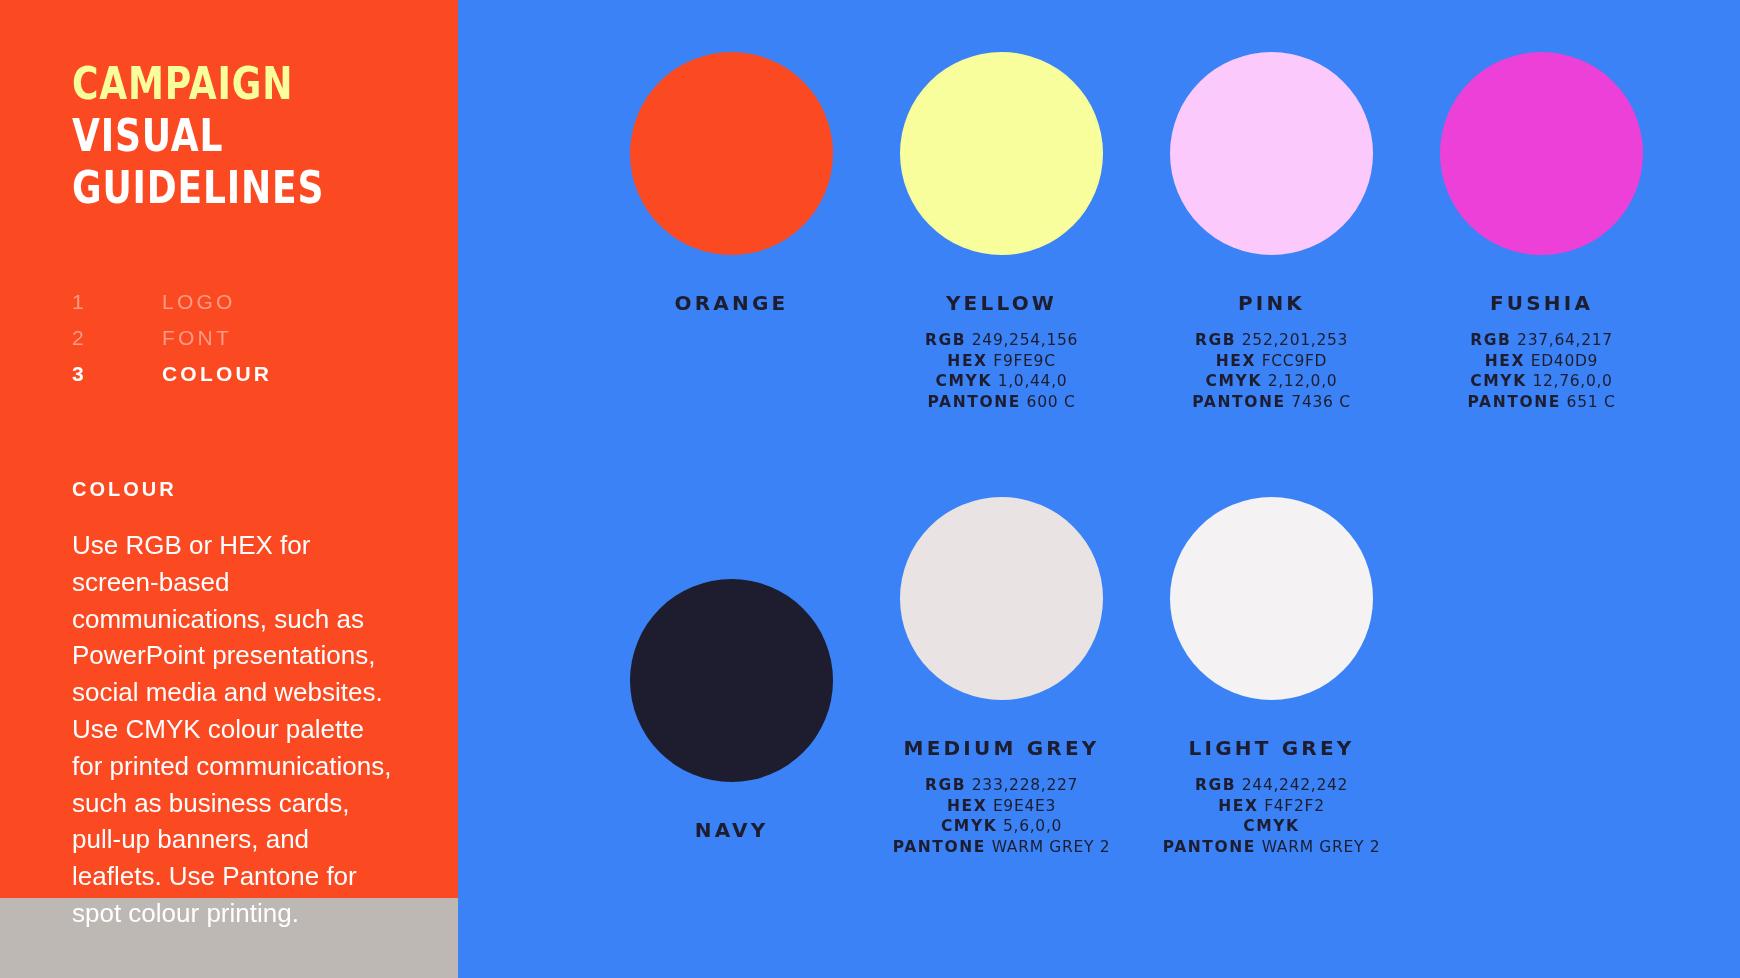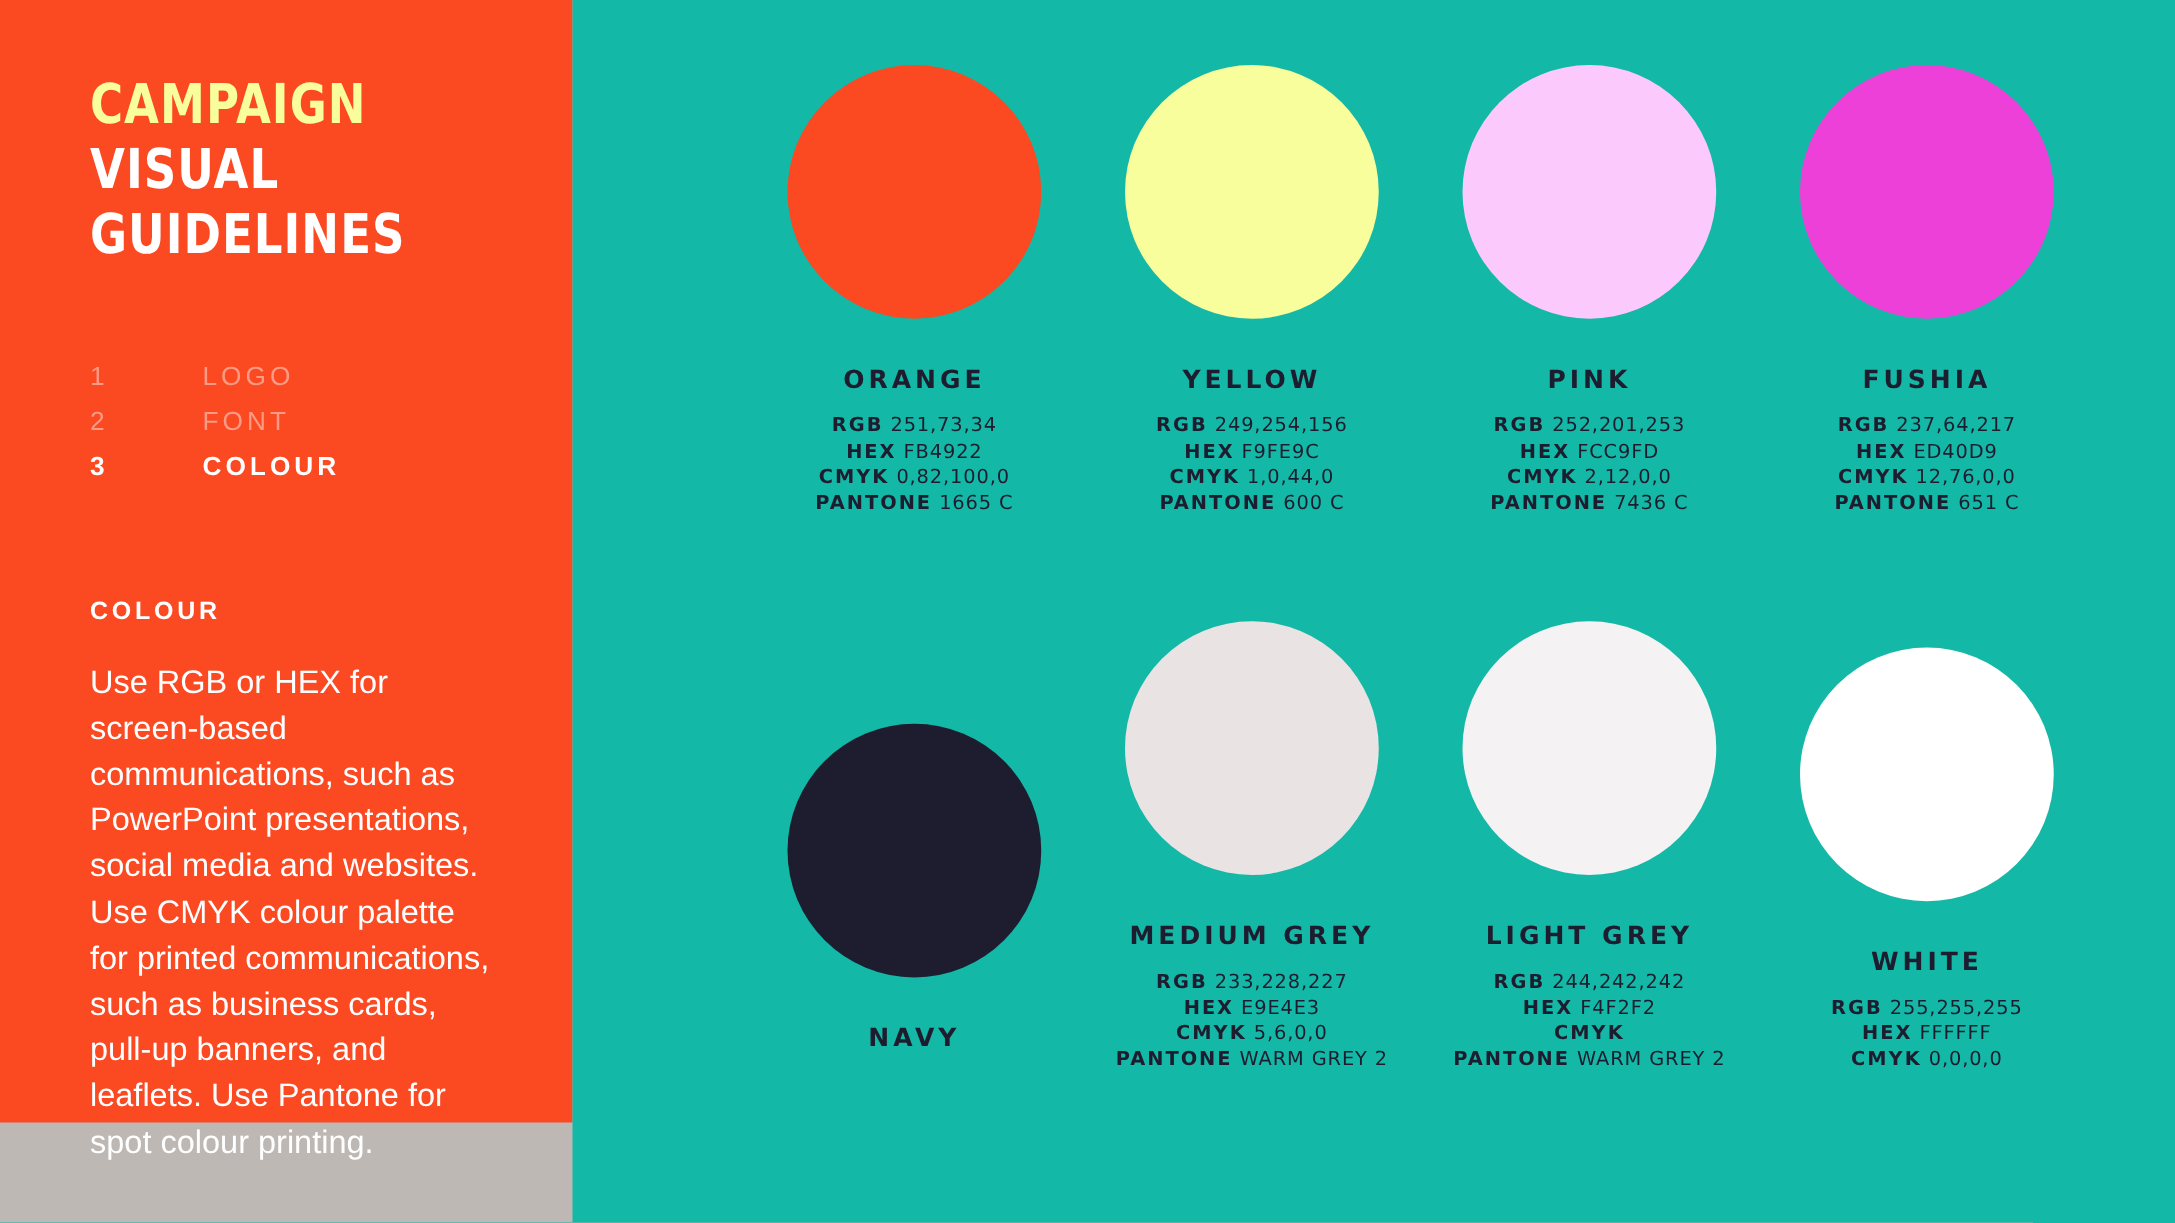--- a/index.html
+++ b/index.html
@@ -59,21 +59,21 @@
     font-size:26px;
     line-height:36.8px;
     color:#FFFFFF;
     max-width:336px;
   }
 
   
   .main {
     flex:1 1 auto;
     position:relative;
-    background:#14b8a6;
+    background:#3b82f6;
     padding:52px 0 0 0;
   }
   .swatch-row {
     display:flex;
     padding-left:136px;
     padding-right:40px;
   }
   .swatch-row.row2 { margin-top:85px;align-items:flex-end; }
   .swatch {
     width:275px;
@@ -141,26 +141,20 @@
     </div>
 
   </aside>
 
   <main class="main">
 
     <div class="swatch-row row1">
         <div class="swatch">
           <div class="circle" style="background: rgb(251, 73, 34);"></div>
           <div class="sw-name">ORANGE</div>
-          <div class="sw-lines">
-            <div class="sw-line"><span class="k">RGB</span><span class="v"> 251,73,34</span></div>
-            <div class="sw-line"><span class="k">HEX</span><span class="v"> FB4922</span></div>
-            <div class="sw-line"><span class="k">CMYK</span><span class="v"> 0,82,100,0</span></div>
-            <div class="sw-line"><span class="k">PANTONE</span><span class="v"> 1665 C</span></div>
-          </div>
         </div>
         <div class="swatch">
           <div class="circle" style="background: rgb(249, 254, 156);"></div>
           <div class="sw-name">YELLOW</div>
           <div class="sw-lines">
             <div class="sw-line"><span class="k">RGB</span><span class="v"> 249,254,156</span></div>
             <div class="sw-line"><span class="k">HEX</span><span class="v"> F9FE9C</span></div>
             <div class="sw-line"><span class="k">CMYK</span><span class="v"> 1,0,44,0</span></div>
             <div class="sw-line"><span class="k">PANTONE</span><span class="v"> 600 C</span></div>
           </div>
@@ -204,26 +198,17 @@
         <div class="swatch">
           <div class="circle" style="background: rgb(244, 242, 242);"></div>
           <div class="sw-name">LIGHT GREY</div>
           <div class="sw-lines">
             <div class="sw-line"><span class="k">RGB</span><span class="v"> 244,242,242</span></div>
             <div class="sw-line"><span class="k">HEX</span><span class="v"> F4F2F2</span></div>
             <div class="sw-line"><span class="k">CMYK</span></div>
             <div class="sw-line"><span class="k">PANTONE</span><span class="v"> WARM GREY 2</span></div>
           </div>
         </div>
-        <div class="swatch">
-          <div class="circle" style="background: rgb(255, 255, 255);"></div>
-          <div class="sw-name">WHITE</div>
-          <div class="sw-lines">
-            <div class="sw-line"><span class="k">RGB</span><span class="v"> 255,255,255</span></div>
-            <div class="sw-line"><span class="k">HEX</span><span class="v"> FFFFFF</span></div>
-            <div class="sw-line"><span class="k">CMYK</span><span class="v"> 0,0,0,0</span></div>
-          </div>
-        </div>
       </div>
 
   </main>
 
 </div>
 
 </body></html>

